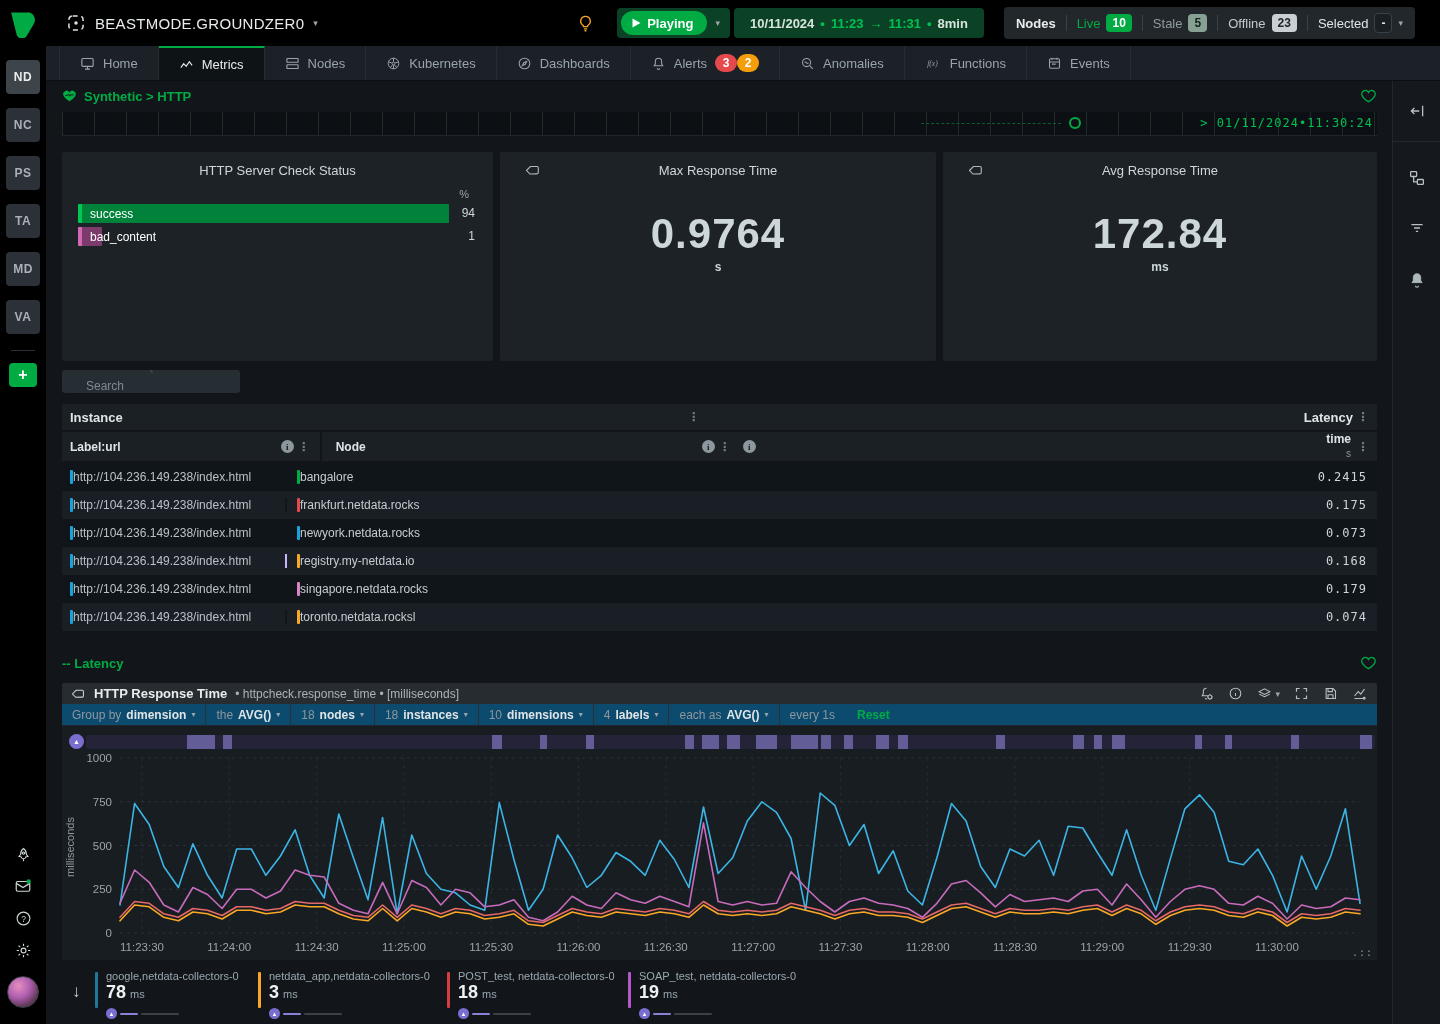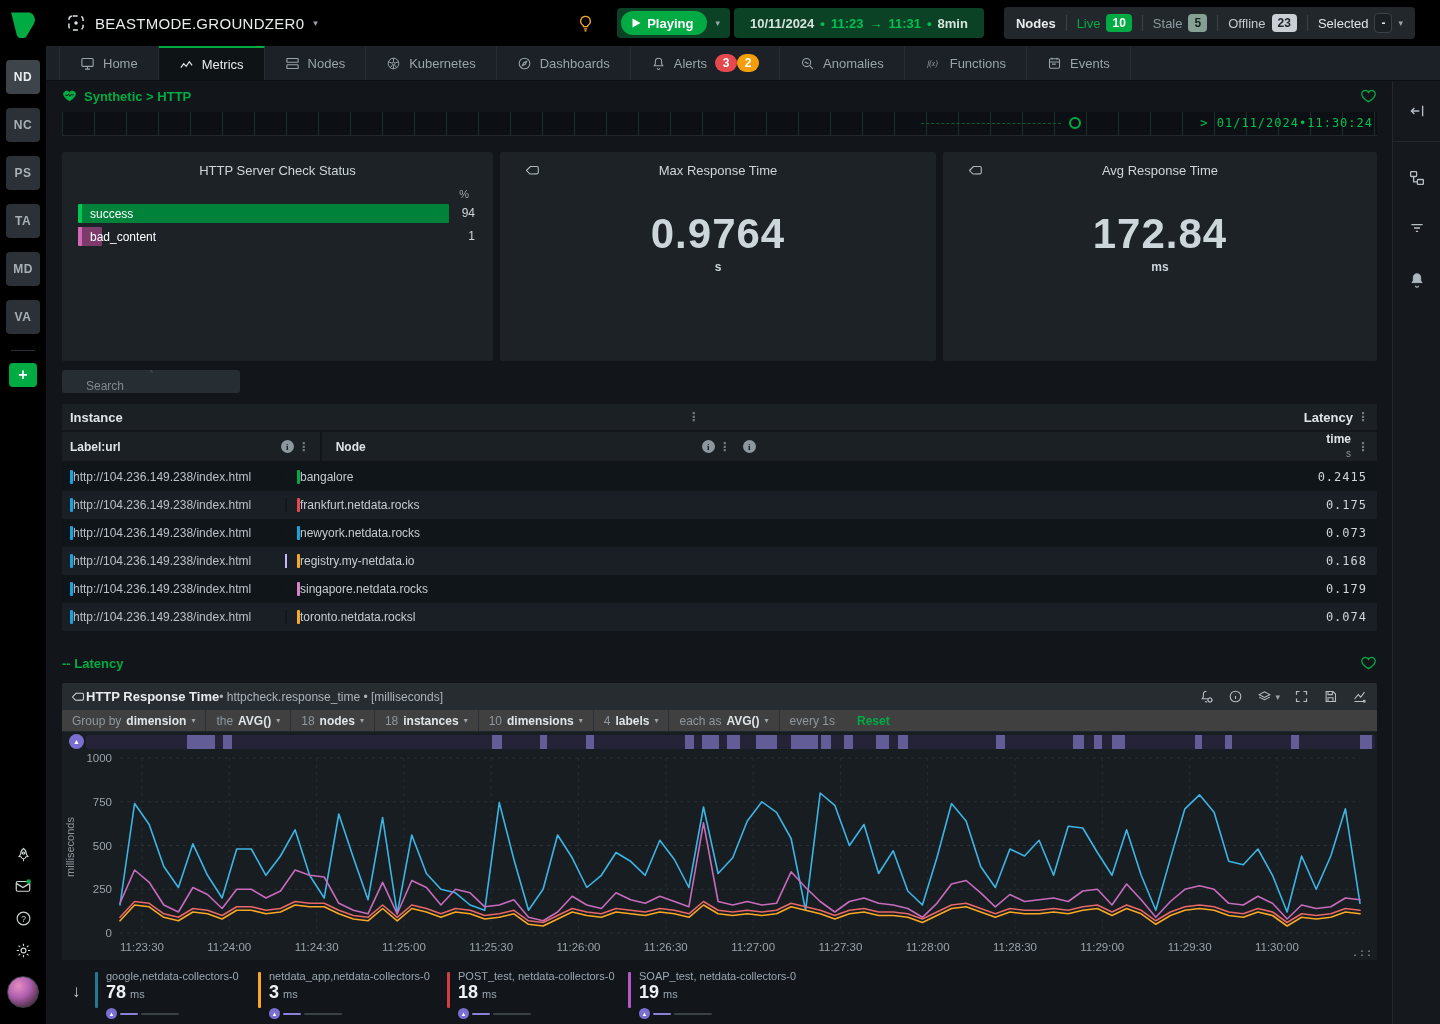--- a/index.html
+++ b/index.html
@@ -93,26 +93,26 @@
   .mark { width:3px; height:14px; border-radius:1px; flex:none; }
   .cell.val { margin-left:auto; padding-right:10px; font-family:"DejaVu Sans Mono",monospace; color:#cfd6da; letter-spacing:1px; }
 
   
   #section-row { position:absolute; left:46px; top:649px; width:1346px; height:28px; display:flex; align-items:center; padding:0 15px 0 16px; }
   #section-title { color:#00ab44; font-size:13px; font-weight:bold; }
   #sec-heart { margin-left:auto; color:#00ab44; cursor:pointer; }
 
   
   #chart-panel { position:absolute; left:62px; top:683px; width:1315px; height:277px; background:#181d21; border-radius:2px 2px 0 0; }
-  #chart-header { height:27px; background:#272c31; border-radius:2px 2px 0 0; display:flex; align-items:center; padding:0 10px; }
+  #chart-header { height:21px; background:#272c31; border-radius:2px 2px 0 0; display:flex; align-items:center; padding:0 10px; gap:8px; }
   #chart-title { font-size:13px; font-weight:bold; color:#e8eced; }
   #chart-meta { font-size:12px; color:#aab3ba; }
   #chart-header-icons { margin-left:auto; display:flex; align-items:center; gap:14px; color:#b6bfc6; }
   #chart-header-icons .hic { cursor:pointer; display:flex; align-items:center; gap:3px; }
-  #chart-toolbar { height:22px; background:#404040; display:flex; align-items:center; font-size:12px; color:#8e979e; border-bottom:1px solid #20262b; }
+  #chart-toolbar { height:22px; background:#0c4a6e; display:flex; align-items:center; font-size:12px; color:#8e979e; border-bottom:1px solid #20262b; }
   .tb-seg { display:flex; align-items:center; gap:5px; padding:0 10px; border-right:1px solid #2a3036; height:100%; cursor:pointer; white-space:nowrap; }
   .tb-seg b { color:#dfe4e7; font-weight:bold; }
   .tb-seg .chev { font-size:8px; }
   #tb-reset { color:#00ab44; font-weight:bold; padding:0 12px; cursor:pointer; }
   #anomaly-ribbon { position:absolute; left:24px; top:52px; width:1289px; height:14px; background:#252338; border-radius:2px; overflow:hidden; cursor:pointer; }
   .rblock { position:absolute; top:0; height:14px; background:#6d66a8; opacity:.85; }
   #ribbon-badge { position:absolute; left:7px; top:51px; width:15px; height:15px; border-radius:50%; background:#7a6fd0; color:#fff; font-size:7px; display:flex; align-items:center; justify-content:center; z-index:2; }
   #plot-wrap { position:absolute; left:0; top:68px; width:1315px; height:209px; cursor:crosshair; }
   #resize-handle { position:absolute; right:4px; bottom:2px; color:#8e979e; font-family:"DejaVu Sans Mono",monospace; font-size:10px; letter-spacing:1px; cursor:nwse-resize; }
 

